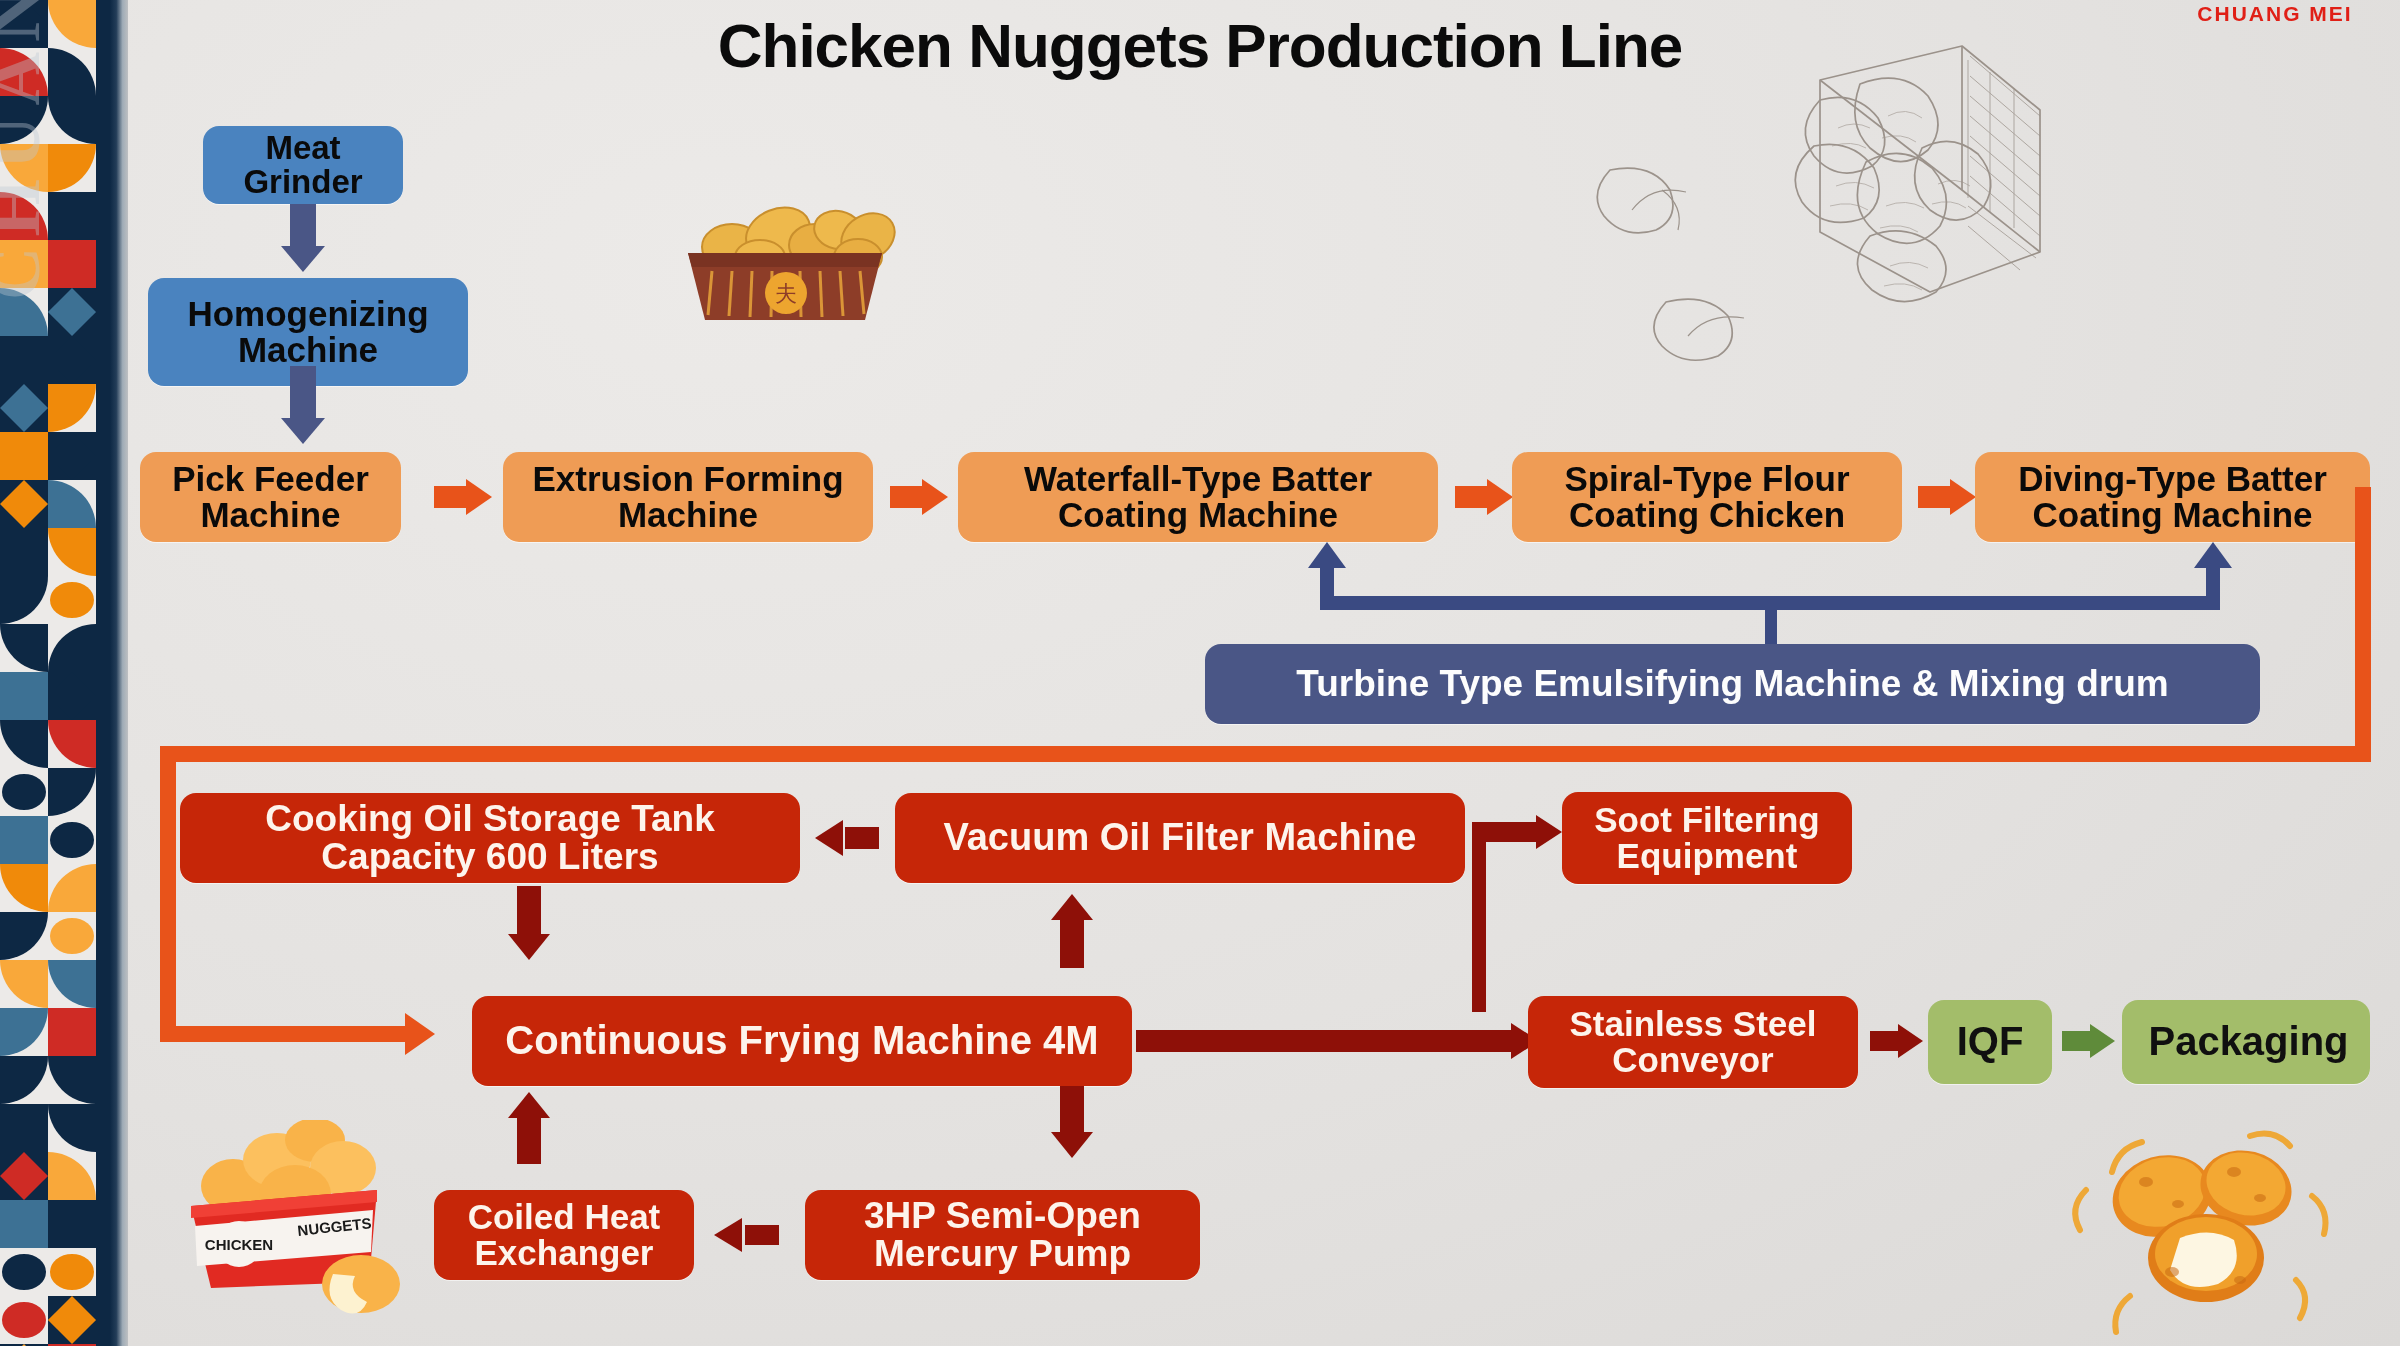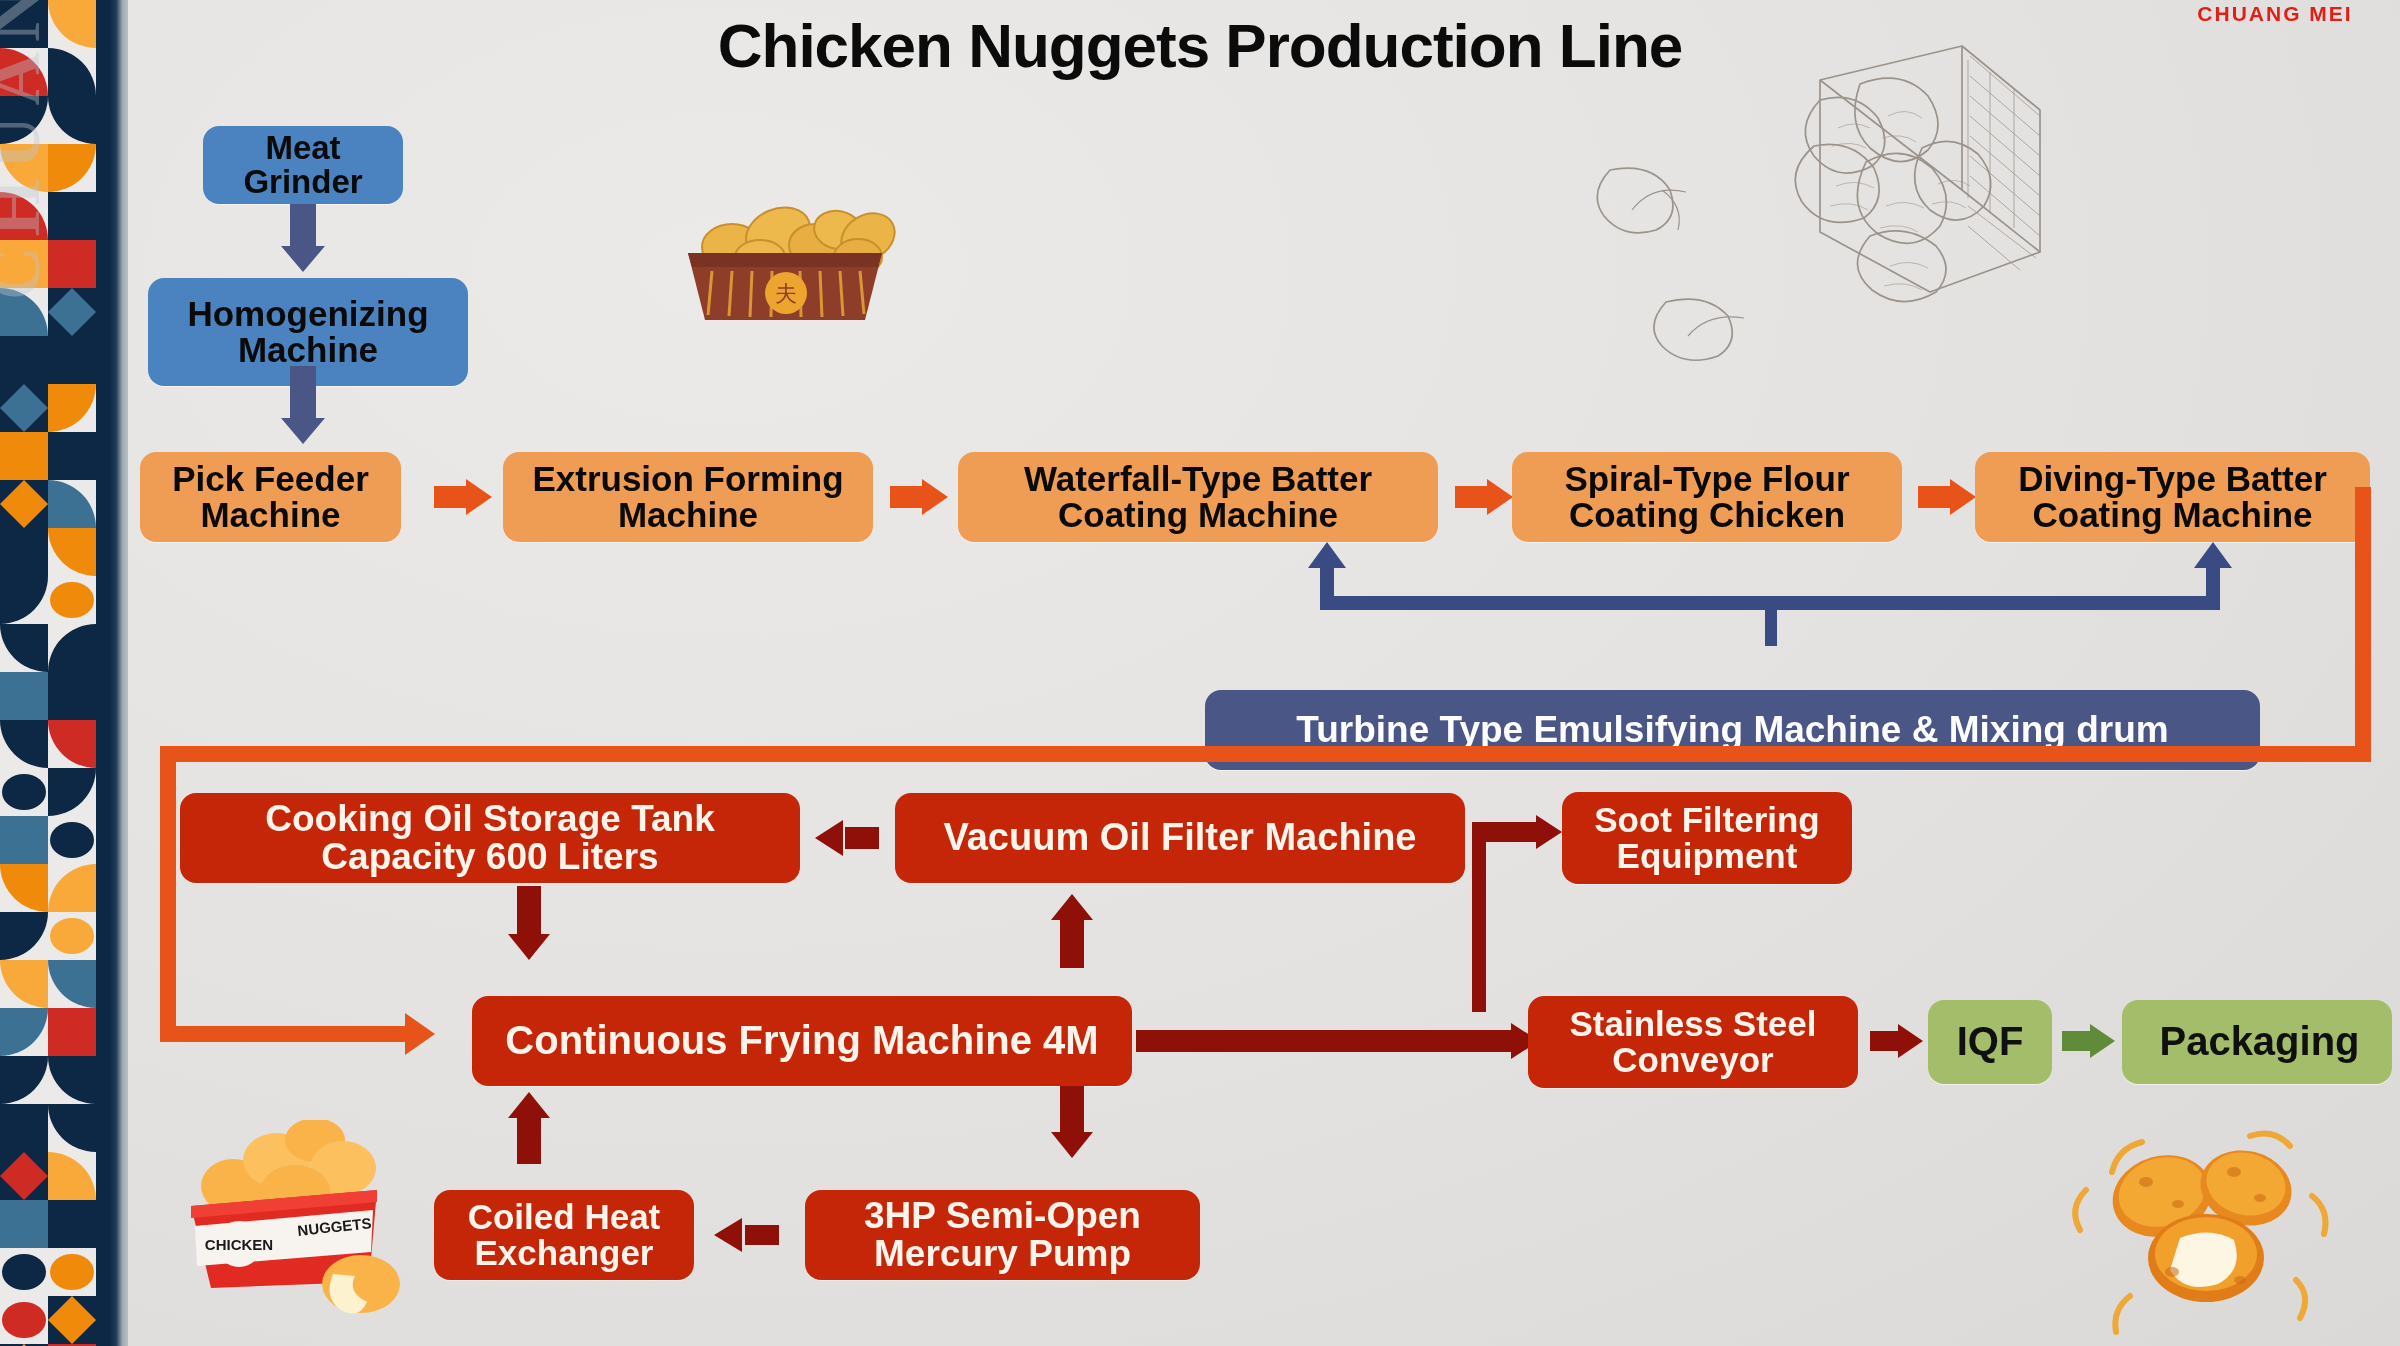--- a/index.html
+++ b/index.html
@@ -46,21 +46,21 @@
 
   
   .node{
     position:absolute;border-radius:16px;display:flex;align-items:center;
     justify-content:center;text-align:center;font-weight:bold;
     line-height:1.04;box-sizing:border-box;padding:4px 10px;
     box-shadow:0 1px 0 rgba(255,255,255,.55);
   }
   .blue{background:#4a83bf;color:#0a0a0a;}
   .orange{background:#ef9c55;color:#0a0a0a;}
-  .navy{background:#4a5686;color:#fdfdfd;margin-top:46px;}
+  .navy{background:#4a5686;color:#fdfdfd;}
   .red{background:#c62608;color:#fdf4ec;}
   .green{background:#a3bd6a;color:#101010;}
 
   
   .bar{position:absolute;}
   .tri{position:absolute;width:0;height:0;}
 
   
   .illus{position:absolute;}
 </style>
@@ -425,21 +425,21 @@
   <div class="node red" style="left:1528px;top:996px;width:330px;height:92px;font-size:35px;">Stainless Steel Conveyor</div>
 
   <div class="bar" style="left:1870px;top:1031px;width:28px;height:20px;background:#8e1008;"></div>
   <div class="tri" style="left:1898px;top:1024px;border-top:17px solid transparent;border-bottom:17px solid transparent;border-left:25px solid #8e1008;"></div>
 
   <div class="node green" style="left:1928px;top:1000px;width:124px;height:84px;font-size:40px;">IQF</div>
 
   <div class="bar" style="left:2062px;top:1031px;width:28px;height:20px;background:#5f8b3a;"></div>
   <div class="tri" style="left:2090px;top:1024px;border-top:17px solid transparent;border-bottom:17px solid transparent;border-left:25px solid #5f8b3a;"></div>
 
-  <div class="node green" style="left:2122px;top:1000px;width:270px;height:84px;font-size:40px;padding-left:15px;">Packaging</div>
+  <div class="node green" style="left:2122px;top:1000px;width:248px;height:84px;font-size:40px;padding-left:15px;">Packaging</div>
 
   <div class="bar" style="left:1060px;top:1086px;width:24px;height:46px;background:#8e1008;"></div>
   <div class="tri" style="left:1051px;top:1132px;border-left:21px solid transparent;border-right:21px solid transparent;border-top:26px solid #8e1008;"></div>
 
   <div class="bar" style="left:517px;top:1118px;width:24px;height:46px;background:#8e1008;"></div>
   <div class="tri" style="left:508px;top:1092px;border-left:21px solid transparent;border-right:21px solid transparent;border-bottom:26px solid #8e1008;"></div>
 
   <div class="node red" style="left:434px;top:1190px;width:260px;height:90px;font-size:35px;">Coiled Heat Exchanger</div>
 
   <div class="bar" style="left:745px;top:1225px;width:34px;height:20px;background:#8e1008;"></div>

